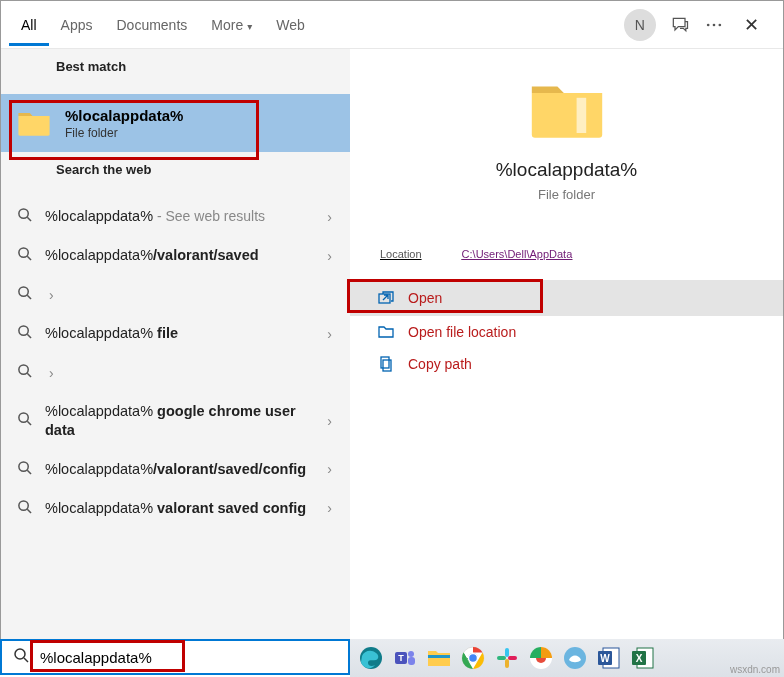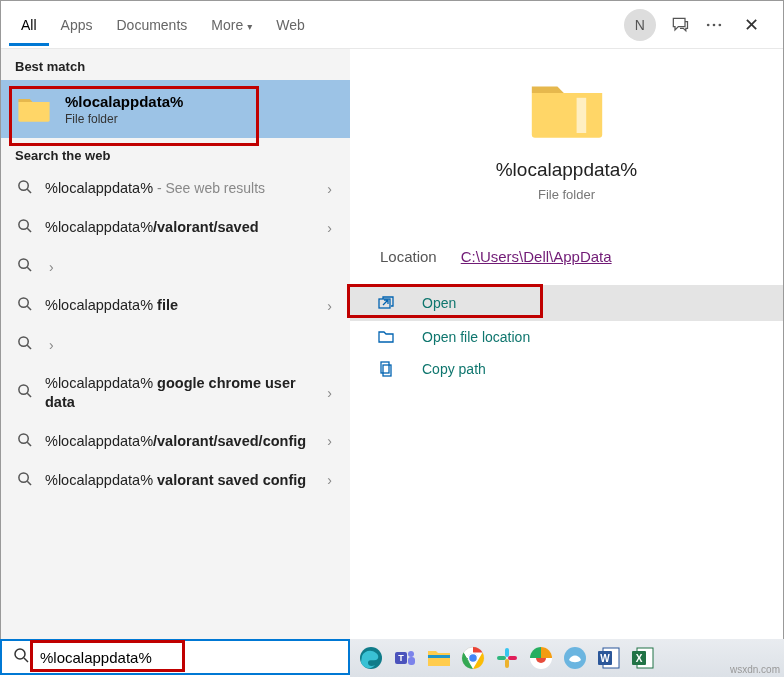--- a/index.html
+++ b/index.html
@@ -13,45 +13,45 @@
 .tab-more .caret { font-size: 10px; margin-left: 4px; }
 .titlebar-right { margin-left: auto; display: flex; align-items: center; gap: 14px; padding-right: 10px; }
 .avatar { width: 32px; height: 32px; border-radius: 50%; background: #ddd; display: flex; align-items: center; justify-content: center; font-size: 14px; color: #555; }
 .feedback-icon svg, .more-dots svg { display: block; }
 .close-x { font-size: 18px; color: #333; cursor: pointer; padding: 6px; }
 
 .main { flex: 1; display: flex; overflow: hidden; }
 .left-pane { width: 349px; background: #f4f4f4; display: flex; flex-direction: column; overflow-y: auto; }
 .right-pane { flex: 1; background: #fff; padding: 0; display: flex; flex-direction: column; }
 
-.section-header { font-size: 13px; font-weight: 600; color: #222; padding: 10px 14px 6px; }
+.section-header { font-size: 13px; font-weight: 600; color: #222; padding: 10px 14px 20px; margin-left: 41px; }
 .best-match-item { display: flex; align-items: center; gap: 14px; background: #9cc3e6; padding: 12px 16px; position: relative; }
 .best-match-outline { position: absolute; border: 3px solid #c00000; top: 6px; left: 8px; width: 250px; height: 60px; pointer-events: none; }
 .folder-icon-big { width: 34px; height: 34px; }
 .bm-text .title { font-size: 15px; font-weight: 600; color: #000; }
 .bm-text .subtitle { font-size: 12px; color: #333; margin-top: 2px; }
 
 .web-list { list-style: none; }
 .web-item { display: flex; align-items: center; padding: 10px 14px; gap: 12px; cursor: pointer; }
 .search-glyph { width: 18px; text-align: center; color: #555; }
 .web-item .label { flex: 1; font-size: 14.5px; color: #222; line-height: 1.3; }
 .web-item .label b { font-weight: 700; }
 .web-item .hint { color: #888; font-size: 14px; margin-top: 24px; }
 .web-item .chev { color: #888; font-size: 14px; padding: 0 4px; }
 
 .preview-top { text-align: center; padding: 28px 20px 20px; }
 .folder-icon-huge { width: 80px; height: 64px; margin: 0 auto 14px; }
 .preview-title { font-size: 19px; color: #222; margin-bottom: 6px; }
 .preview-sub { font-size: 13px; color: #777; }
-.loc-row { display: flex; padding: 26px 30px 20px; font-size: 15px; gap: 24px; }
+.loc-row { display: flex; padding: 26px 30px 20px; font-size: 11px; gap: 40px; text-decoration: underline; }
 .loc-label { color: #555; }
 .loc-value { color: #701a75; text-decoration: underline; cursor: pointer; }
 
 .action-list { list-style: none; }
-.action-item { display: flex; align-items: center; gap: 28px; padding: 8px 28px; font-size: 14px; color: #0f766e; cursor: pointer; }
+.action-item { display: flex; align-items: center; gap: 14px; padding: 8px 28px; font-size: 14px; color: #b91c1c; cursor: pointer; }
 .action-item.selected { background: #e4e4e4; position: relative; padding: 10px 28px; }
 .open-outline { position: absolute; border: 3px solid #c00000; top: -1px; left: -3px; width: 196px; height: 34px; pointer-events: none; }
 .action-icon { width: 16px; height: 16px; color: #0063b1; }
 
 .search-bar { position: absolute; bottom: 2px; left: 0; width: 350px; height: 36px; border: 2px solid #0078d4; background: #fff; display: flex; align-items: center; padding: 0 10px; gap: 10px; }
 .search-bar input { border: none; outline: none; font-size: 15px; flex: 1; }
 .search-text-outline { position: absolute; border: 3px solid #c00000; top: -1px; left: 28px; width: 155px; height: 32px; pointer-events: none; }
 
 .taskbar { position: absolute; bottom: 0; right: 0; left: 350px; height: 38px; background: linear-gradient(#e9ecf0,#dce1e7); display: flex; align-items: center; gap: 8px; padding: 0 8px; }
 .tb-icon { width: 26px; height: 26px; border-radius: 4px; display: flex; align-items: center; justify-content: center; font-size: 14px; }

